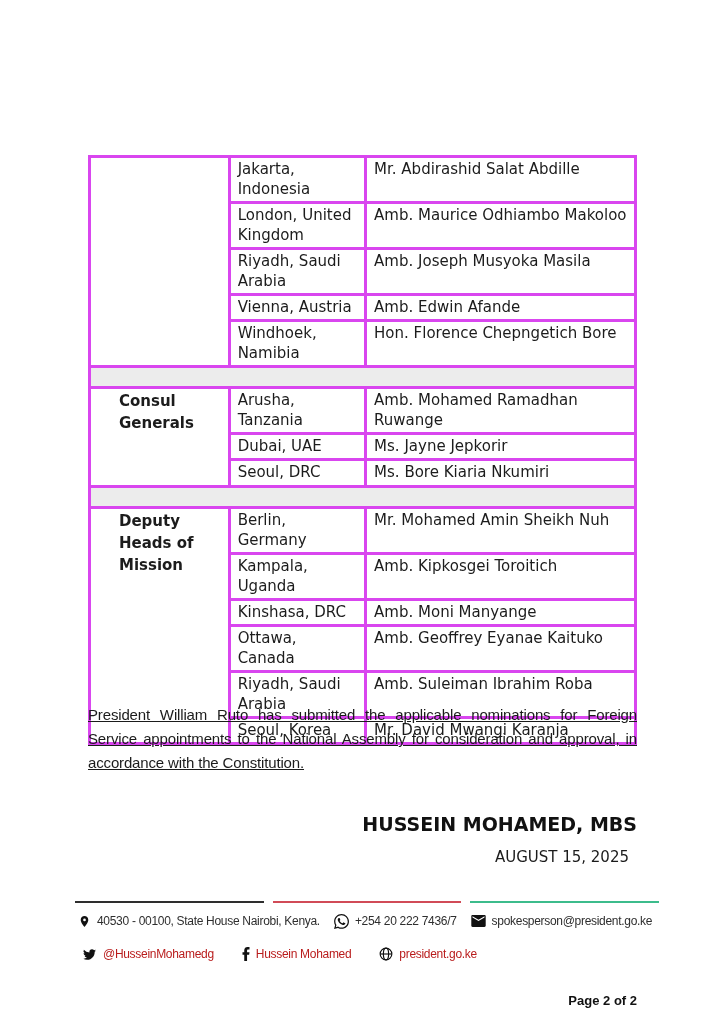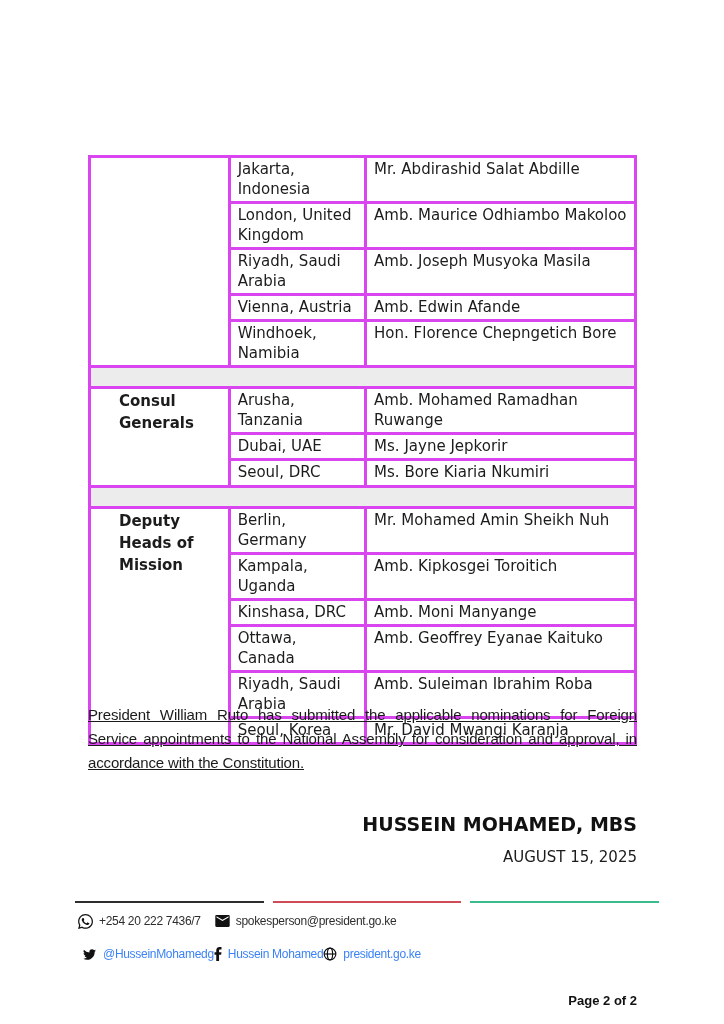--- a/index.html
+++ b/index.html
@@ -14,32 +14,32 @@
   td.loc { white-space:pre-line; }
   tr.sep-row td { background:#ececec; height:21px; padding:0; }
   tr.h44 { height:44px; } tr.h31 { height:14px; } tr.h27 { height:27px; } tr.h24 { height:24px; } tr.h23 { height:23px; }
 
   
   .paragraph { position:absolute; left:88px; top:703px; width:549px; font-family:"Liberation Sans", sans-serif;
                font-size:15px; line-height:24px; text-align:justify; letter-spacing:-0.15px; color:#1b1b1b;text-decoration:underline; }
 
   
   .signature { position:absolute; right:87px; top:792px; text-align:right; font-weight:bold; font-size:19px; line-height:22px; color:#111;margin-top:21px; }
-  .date-line { position:absolute; right:87px; top:848px; text-align:right; font-size:15px; color:#1b1b1b; }
+  .date-line { position:absolute; right:95px; top:848px; text-align:right; font-size:15px; color:#1b1b1b; }
 
   
   .divider { position:absolute; left:75px; top:901px; width:584px; height:2px; display:flex; gap:9px; }
   .divider span { flex:1; height:2px; }
 
   .contact-row { position:absolute; left:78px; top:911px; width:566px; height:20px;
                  display:flex; align-items:center; gap:14px;
                  font-family:"Liberation Sans", sans-serif; font-size:12px; letter-spacing:-0.3px; color:#2e2e2e; }
   .social-row  { position:absolute; left:82px; top:944px; height:20px;
-                 display:flex; align-items:center; 
-                 font-family:"Liberation Sans", sans-serif; font-size:12px; letter-spacing:-0.3px; color:#3b82f6; }
+                 display:flex; align-items:center; gap:28px;
+                 font-family:"Liberation Sans", sans-serif; font-size:12px; letter-spacing:-0.3px; color:#b91c1c; }
   .f-item { display:flex; align-items:center; gap:6px; white-space:nowrap; }
   .f-item svg { display:block; }
 
   .page-num { position:absolute; right:87px; top:993px; font-size:13px; font-weight:bold; color:#111;
               font-family:"Liberation Sans", sans-serif; }
 </style>
 </head>
 <body>
 
 <div class="page">
@@ -143,20 +143,26 @@
   <div class="date-line">AUGUST 15, 2025</div>
 
   <div class="divider">
     <span style="background-color: rgb(46, 46, 46);"></span>
     <span style="background-color: rgb(209, 75, 87);"></span>
     <span style="background-color: rgb(60, 188, 140);"></span>
   </div>
 
   <div class="contact-row">
     <span class="f-item">
+      <svg width="13" height="15" viewBox="0 0 24 24">
+          <path fill="#111" d="M12 2C8.13 2 5 5.13 5 9c0 5.25 7 13 7 13s7-7.75 7-13c0-3.87-3.13-7-7-7zm0 9.5A2.5 2.5 0 1 1 12 6.5a2.5 2.5 0 0 1 0 5z"></path>
+        </svg>
+      <span>40530 - 00100, State House Nairobi, Kenya.</span>
+    </span>
+    <span class="f-item">
       <svg width="15" height="15" viewBox="0 0 24 24">
           <path fill="#111" d="M17.47 14.38c-.3-.15-1.76-.87-2.03-.97-.27-.1-.47-.15-.67.15-.2.3-.77.97-.94 1.16-.17.2-.35.22-.64.08-.3-.15-1.26-.46-2.39-1.48-.88-.79-1.48-1.76-1.65-2.06-.17-.3-.02-.46.13-.6.13-.14.3-.35.45-.52.15-.18.2-.3.3-.5.1-.2.05-.37-.03-.52-.07-.15-.67-1.61-.91-2.2-.24-.58-.49-.5-.67-.51h-.57c-.2 0-.52.07-.8.37-.27.3-1.04 1.02-1.04 2.48s1.07 2.88 1.22 3.07c.15.2 2.1 3.2 5.08 4.49.7.3 1.26.49 1.69.62.71.23 1.36.2 1.87.12.57-.08 1.76-.72 2-1.41.25-.7.25-1.29.18-1.42-.08-.12-.27-.2-.57-.35M12.05 21.78a9.87 9.87 0 0 1-5.03-1.38l-.36-.21-3.74.98 1-3.65-.24-.37a9.86 9.86 0 0 1-1.51-5.26c0-5.45 4.44-9.88 9.89-9.88a9.82 9.82 0 0 1 9.88 9.89c0 5.45-4.44 9.88-9.89 9.88m8.42-18.3A11.82 11.82 0 0 0 12.05 0C5.5 0 .16 5.34.16 11.89c0 2.1.55 4.14 1.59 5.95L.06 24l6.3-1.65a11.88 11.88 0 0 0 5.69 1.44c6.55 0 11.89-5.33 11.89-11.89 0-3.18-1.23-6.16-3.48-8.41z"></path>
         </svg>
       <span>+254 20 222 7436/7</span>
     </span>
     <span class="f-item">
       <svg width="15" height="12" viewBox="0 0 24 20">
           <path fill="#111" d="M22 0H2C.9 0 0 .9 0 2v16c0 1.1.9 2 2 2h20c1.1 0 2-.9 2-2V2c0-1.1-.9-2-2-2zm0 4l-10 6L2 4V2l10 6 10-6v2z"></path>
         </svg>
       <span>spokesperson@president.go.ke</span>

